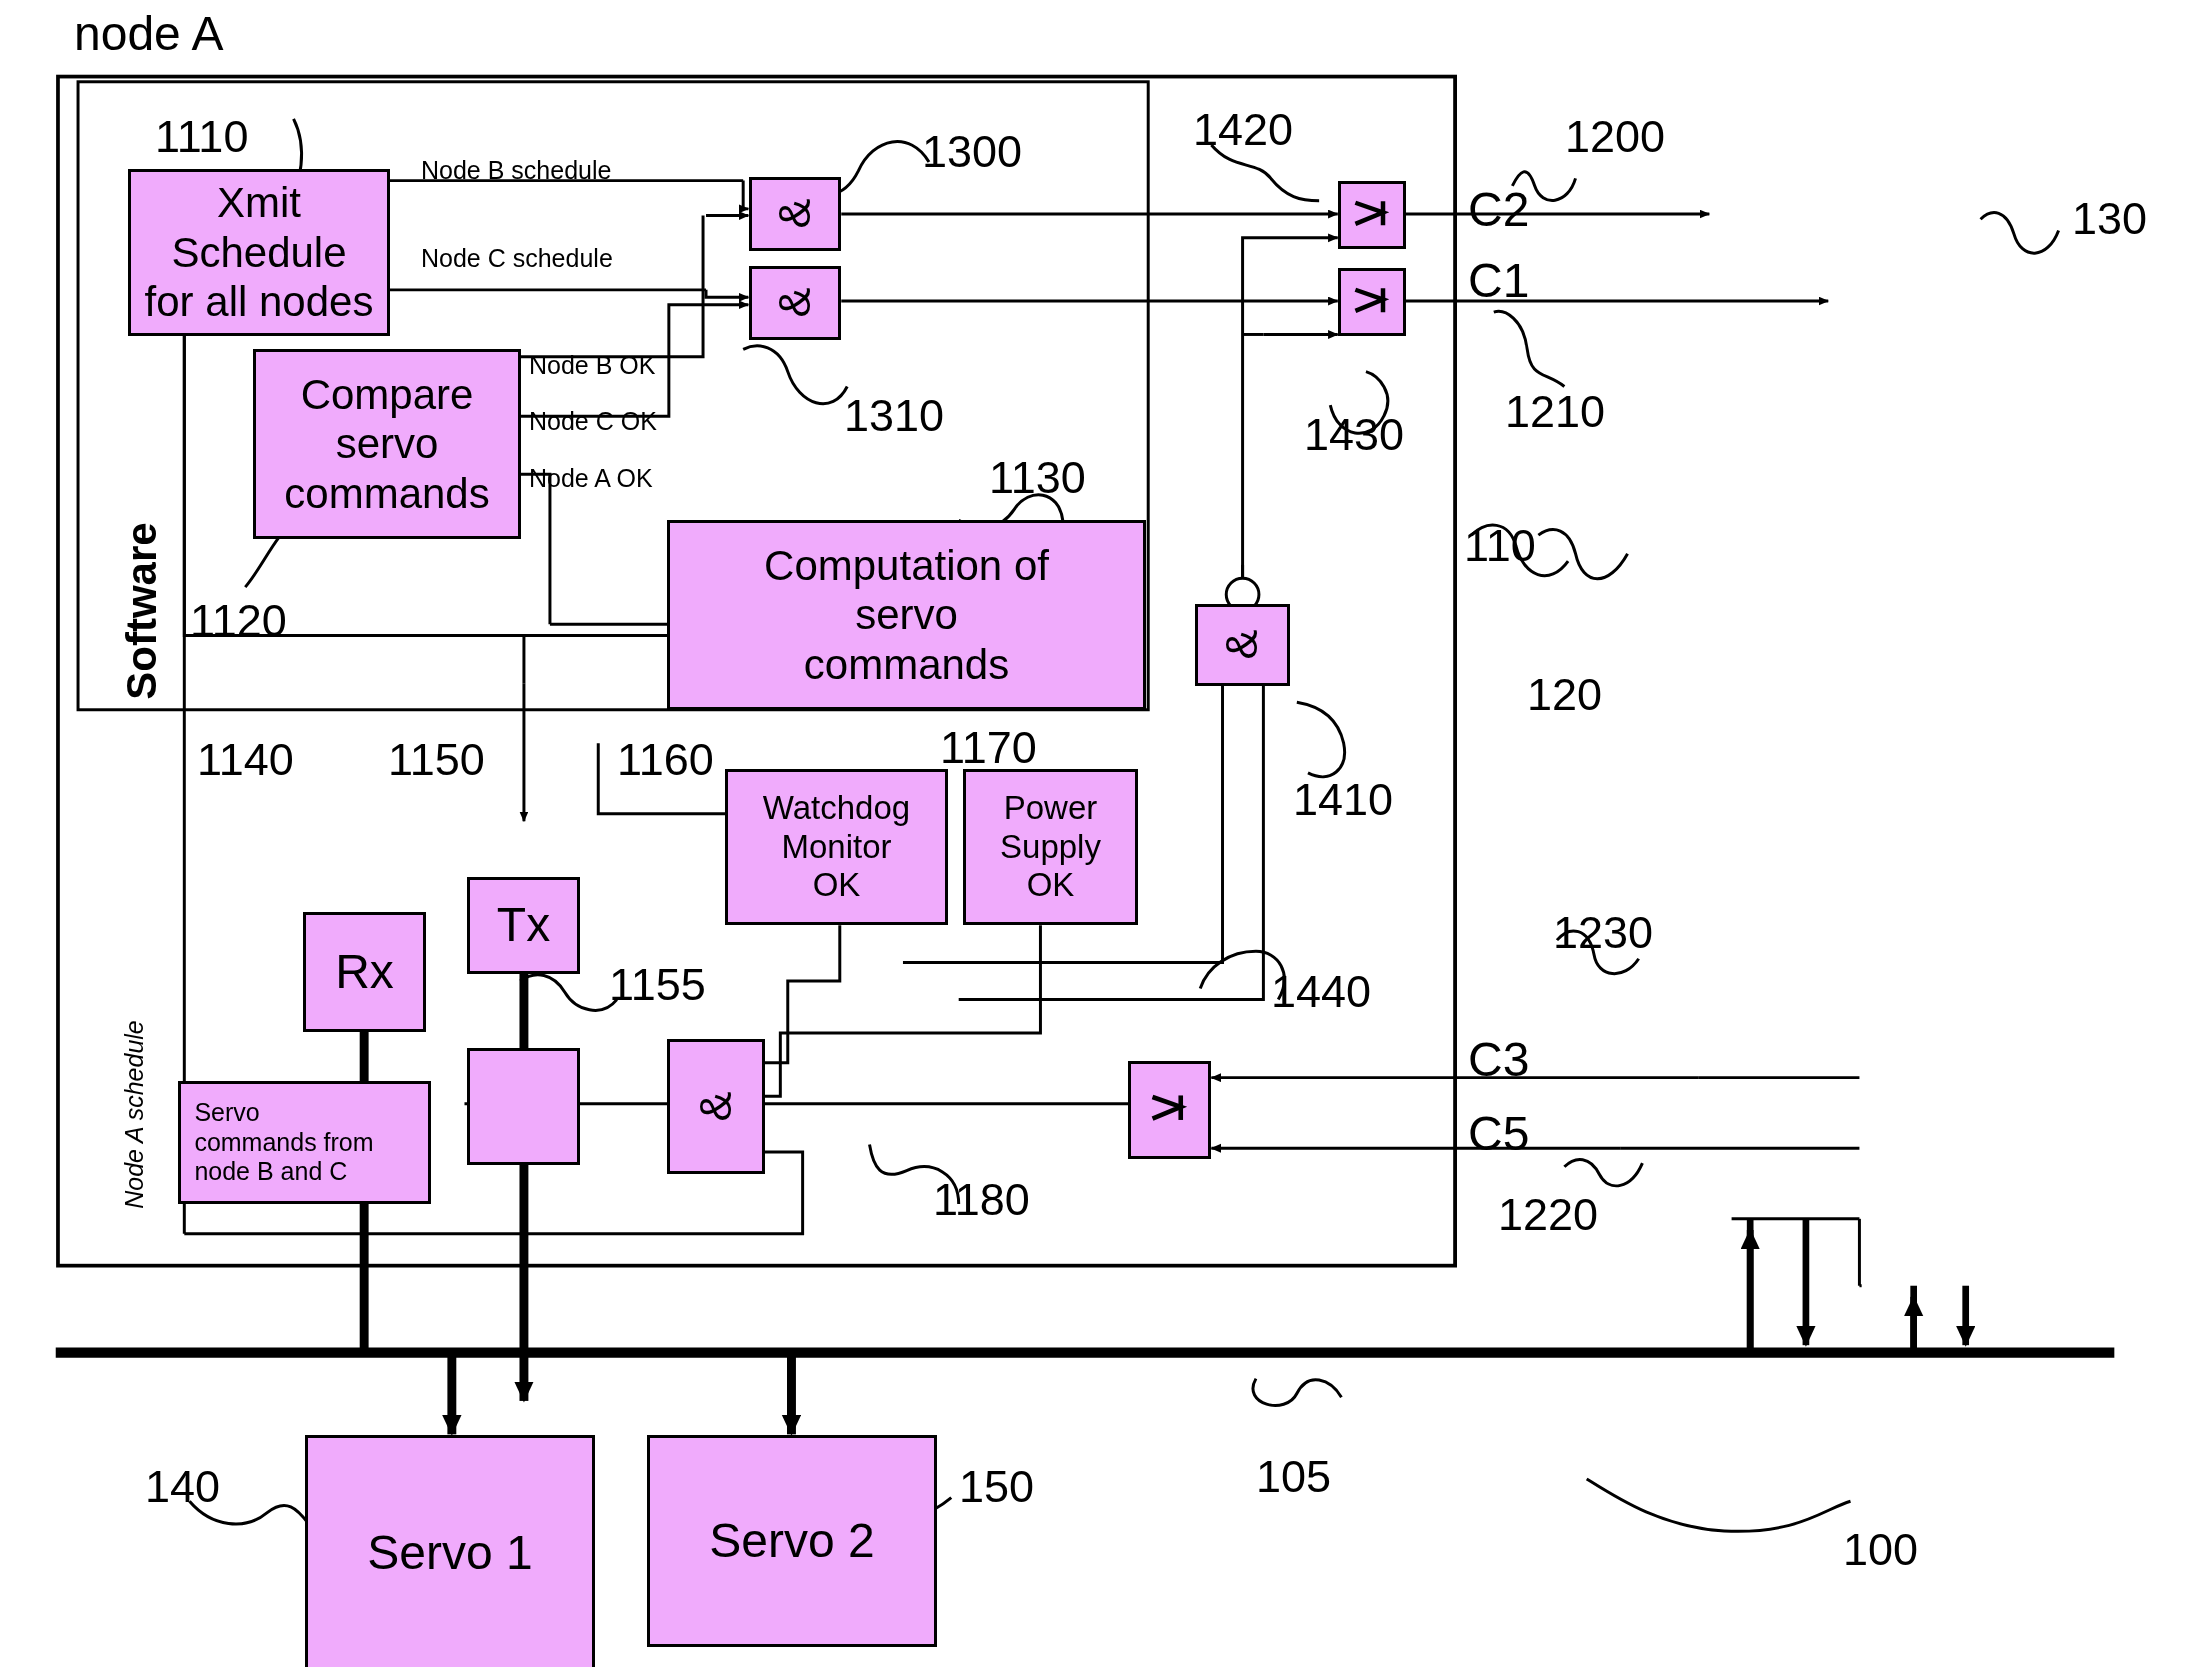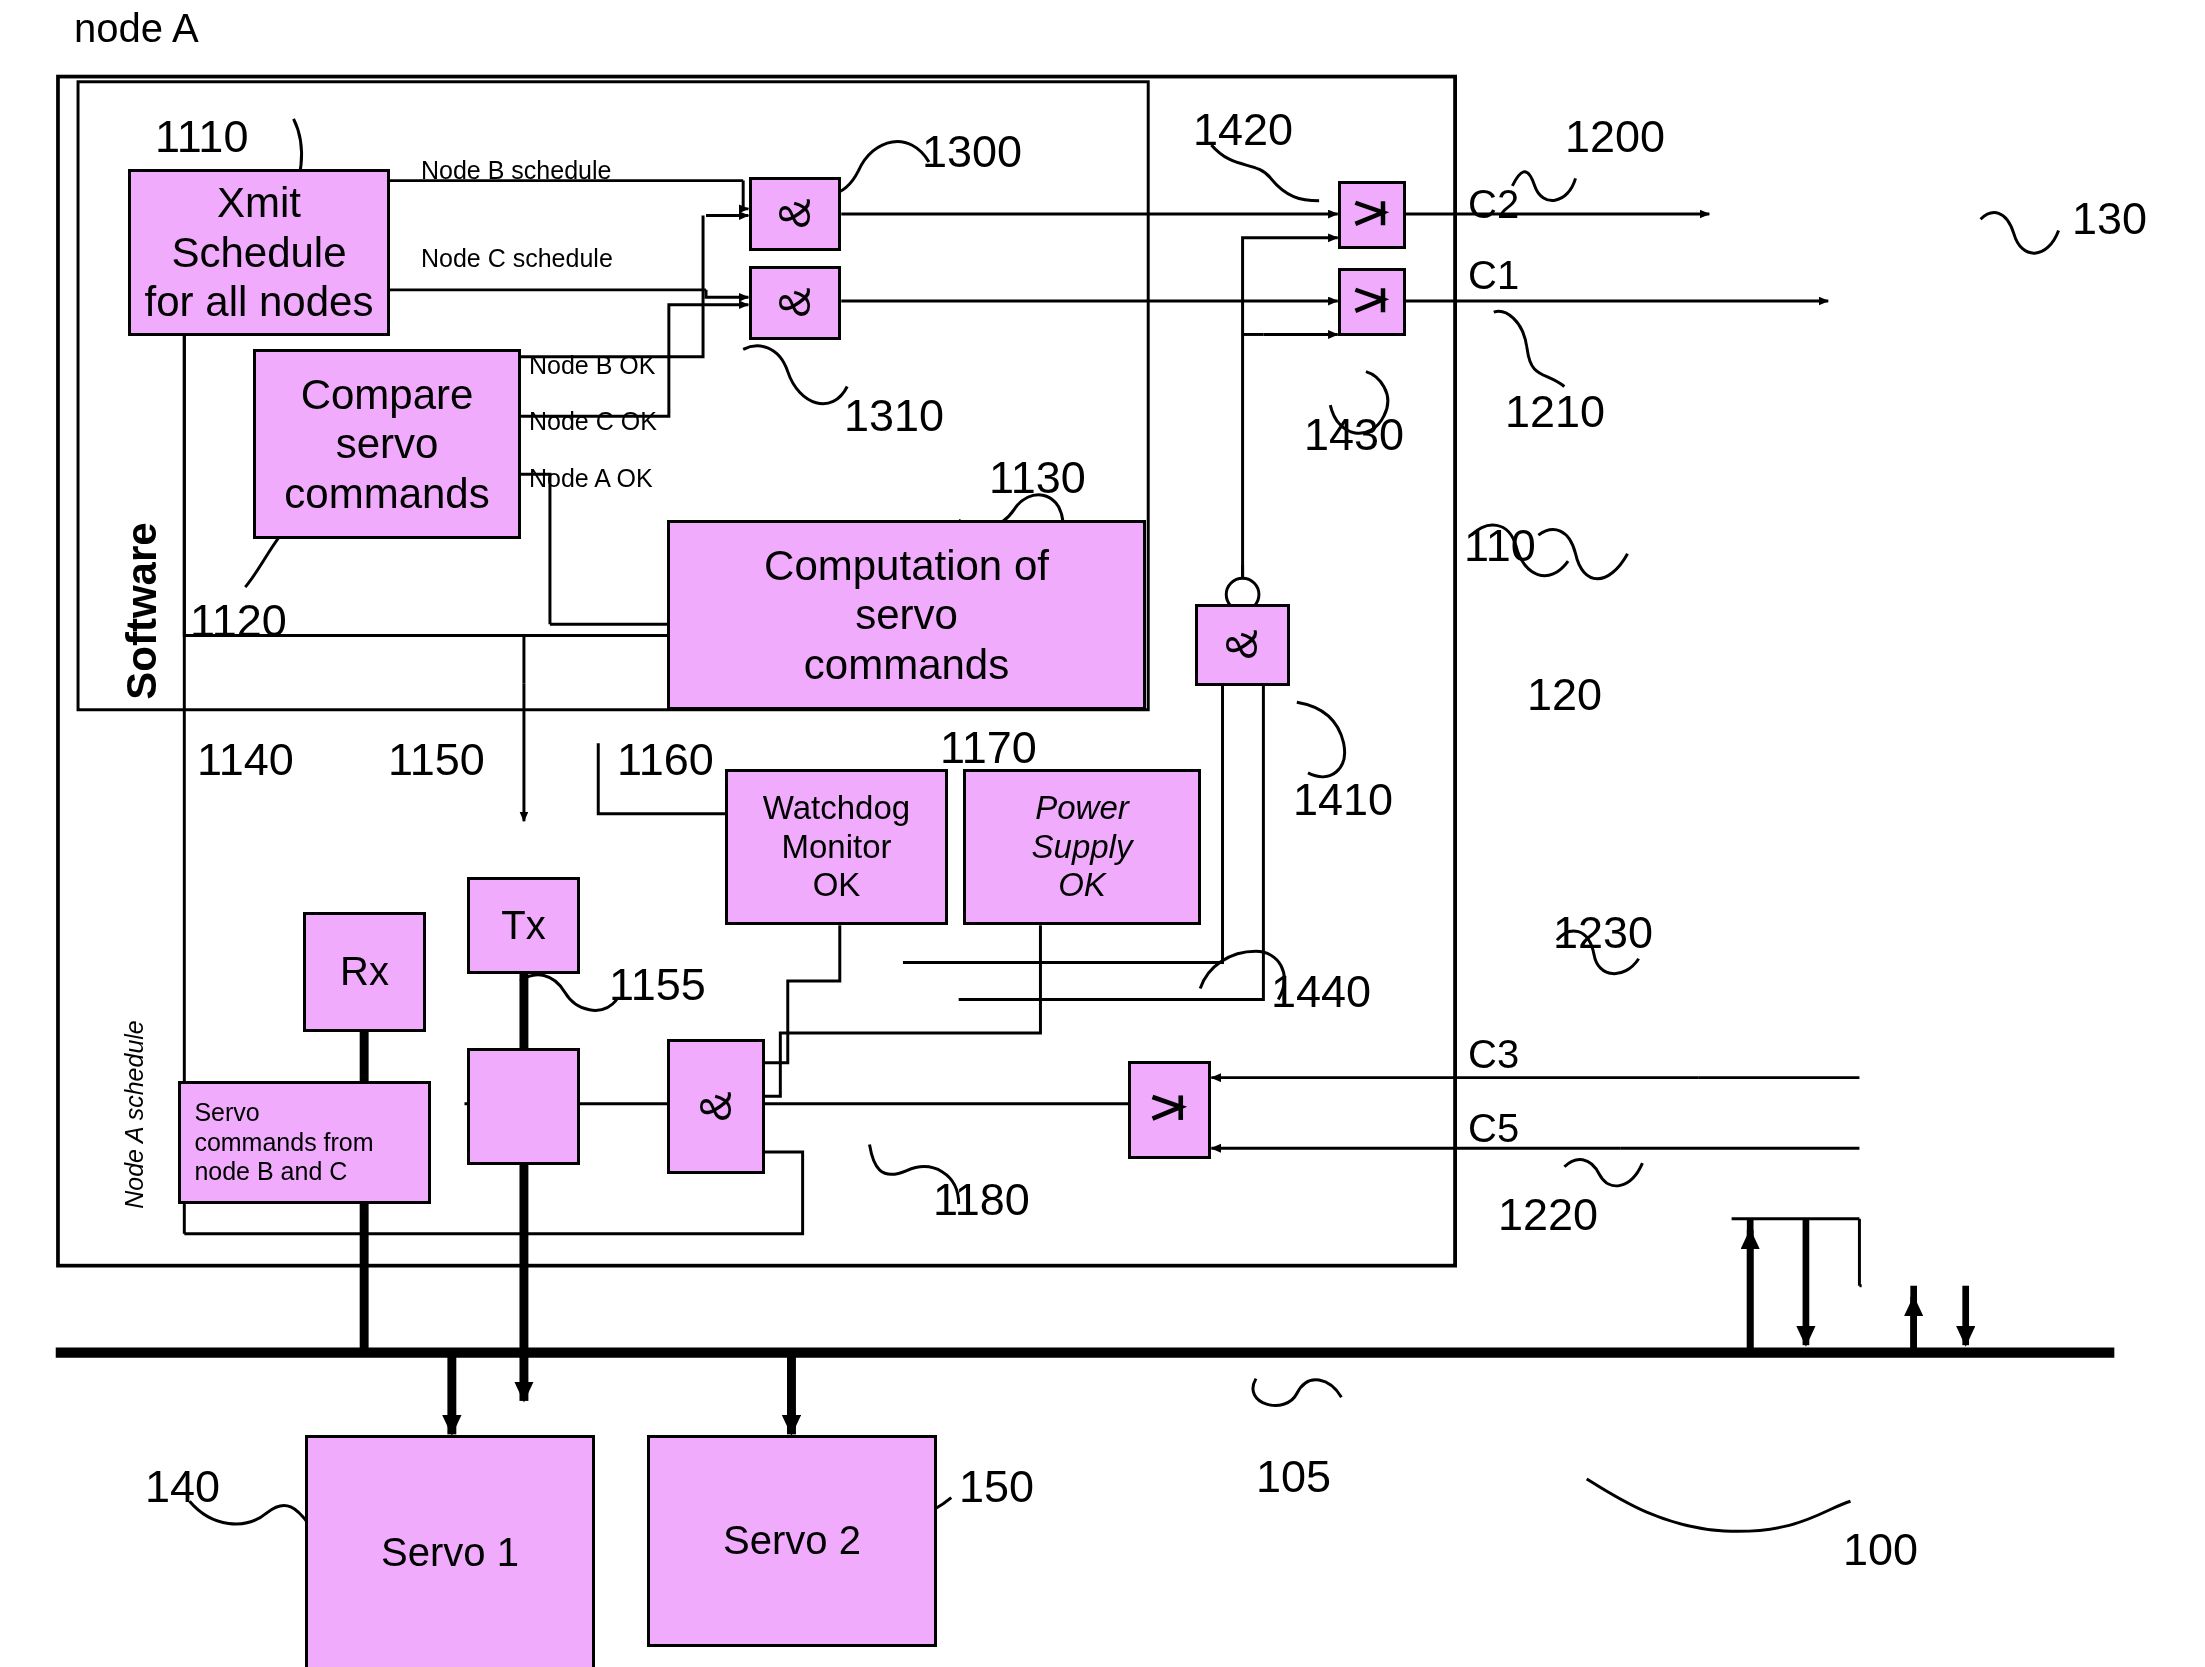--- a/index.html
+++ b/index.html
@@ -6,21 +6,21 @@
   body{font-family:"Liberation Sans",sans-serif;color:#000;}
   #root{position:relative;width:2205px;height:1667px;background:#fff;overflow:hidden;}
   svg.layer{position:absolute;left:0;top:0;width:2205px;height:1667px;overflow:visible;}
   .box{position:absolute;border:3px solid #000;background:#f0abfc;box-sizing:border-box;
        display:flex;align-items:center;justify-content:center;text-align:center;line-height:1.18;}
   .lbl{position:absolute;white-space:pre;}
   .ref{position:absolute;font-size:45px;white-space:nowrap;}
   .small{font-size:25px;}
   .mid{font-size:33px;}
   .big{font-size:42px;}
-  .xbig{font-size:40px;}
+  .xbig{font-size:48px;}
   .amp{font-size:45px;font-weight:400;transform:rotate(-90deg);}
   .vert{transform:rotate(-90deg);transform-origin:center center;white-space:nowrap;}
 </style>
 </head>
 <body>
 
 <div id="root">
 
   <svg class="layer" viewBox="0 0 2967 2243">
     <defs>
@@ -165,21 +165,21 @@
 commands</div>
 
   <div class="box big" style="left:667px;top:520px;width:479px;height:190px;white-space:pre-line;">Computation of
 servo
 commands</div>
 
   <div class="box mid" style="left:725px;top:769px;width:223px;height:156px;white-space:pre-line;">Watchdog
 Monitor
 OK</div>
 
-  <div class="box mid" style="left:963px;top:769px;width:238px;height:156px;white-space:pre-line;font-style:italic;">Power
+  <div class="box mid" style="left:963px;top:769px;width:175px;height:156px;white-space:pre-line;">Power
 Supply
 OK</div>
 
   <div class="box xbig" style="left:303px;top:877px;width:123px;height:120px;margin-top:35px;">Rx</div>
 
   <div class="box xbig" style="left:467px;top:877px;width:113px;height:97px;">Tx</div>
 
   <div class="box" style="left:467px;top:1048px;width:113px;height:117px;"></div>
 
   <div class="box small" style="left:178px;top:1081px;width:253px;height:123px;white-space:pre-line;text-align:left;justify-content:flex-start;padding-left:13.4px;">Servo

